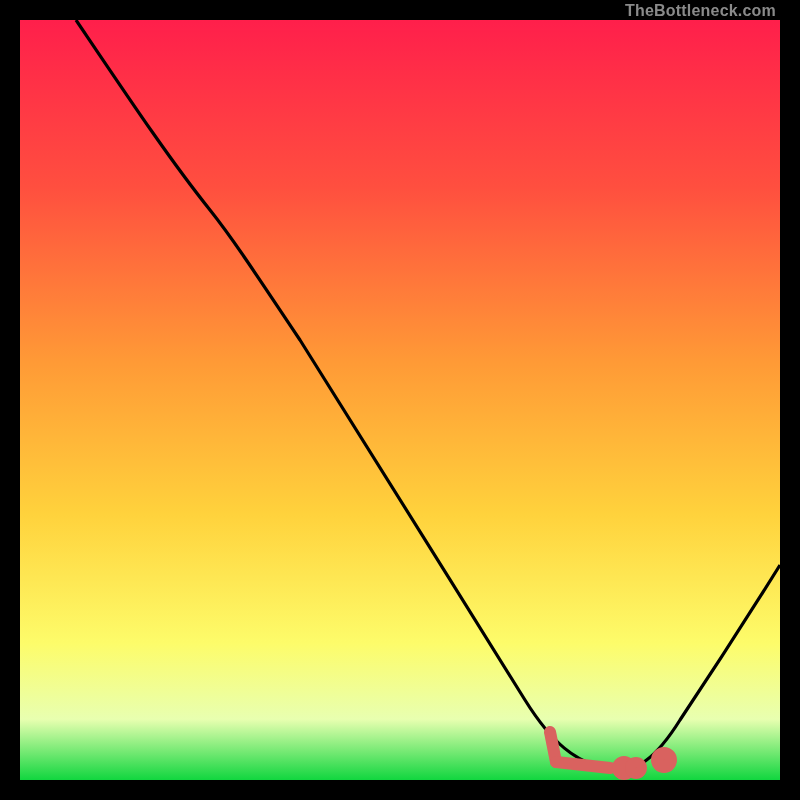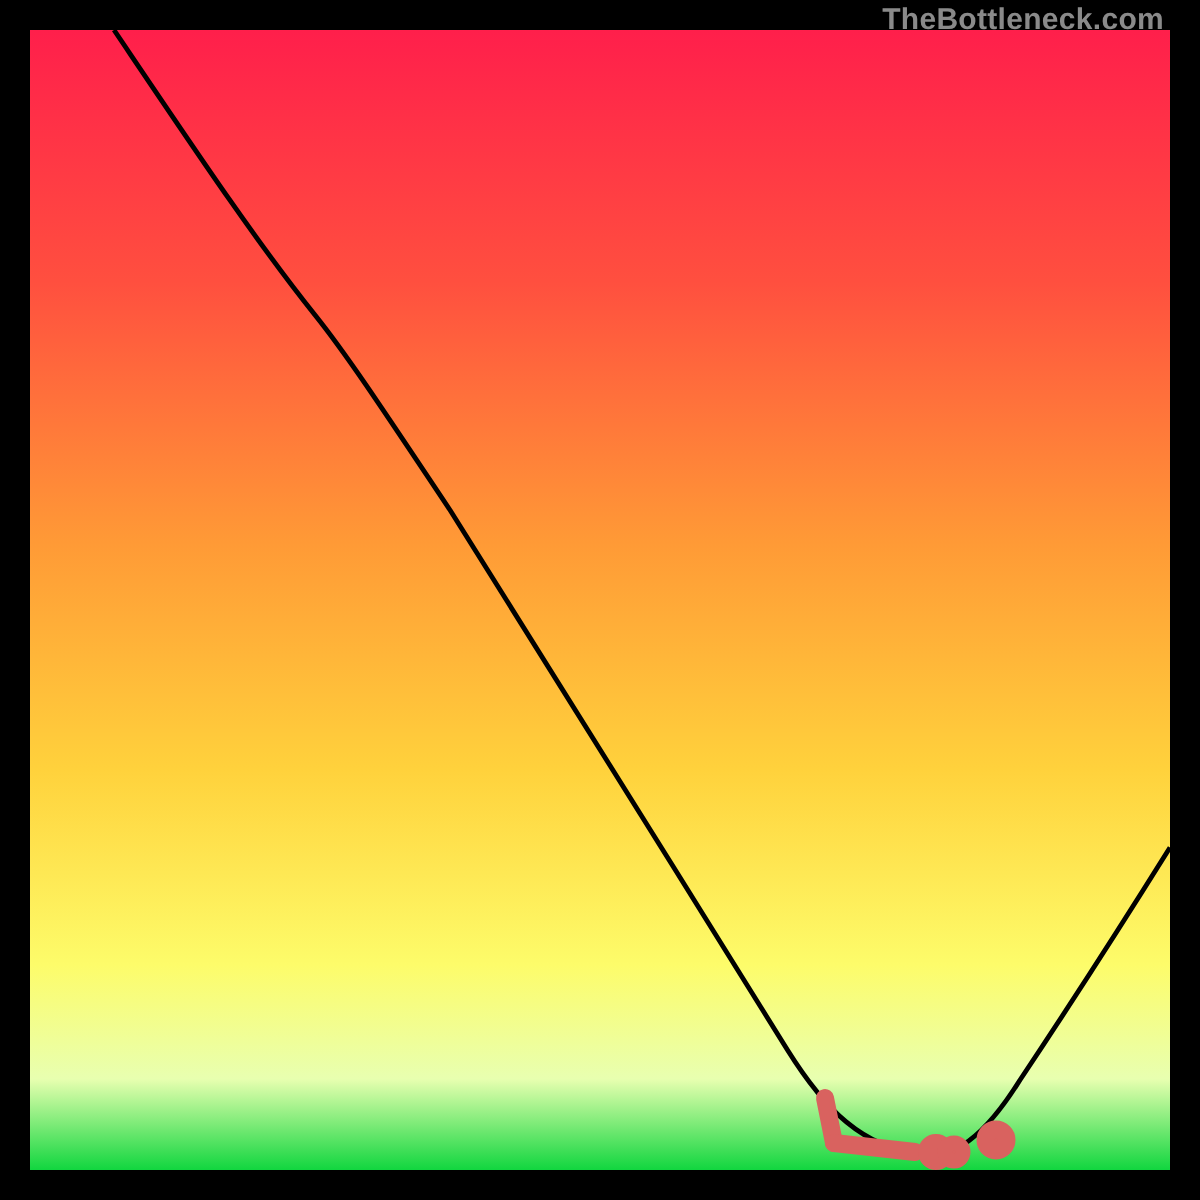--- a/index.html
+++ b/index.html
@@ -23,21 +23,21 @@
     left: 0;
     top: 0;
     width: 760px;
     height: 760px;
   }
   .watermark {
     position: absolute;
     top: 2px;
     right: 24px;
     font-family: Arial, Helvetica, sans-serif;
-    font-size: 20px;
+    font-size: 16px;
     font-weight: 600;
     color: #8a8a8a;
     letter-spacing: 0.2px;
   }
 </style>
 </head>
 <body>
 
 <div class="frame">
 

